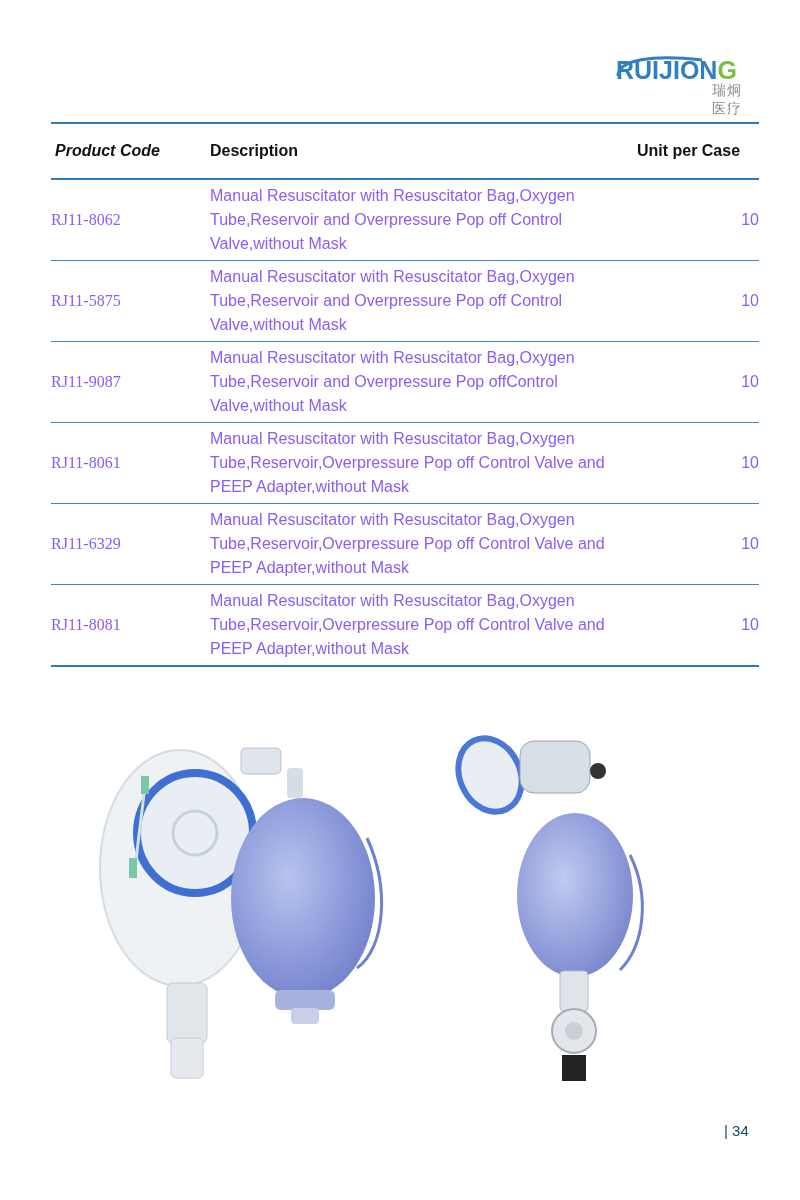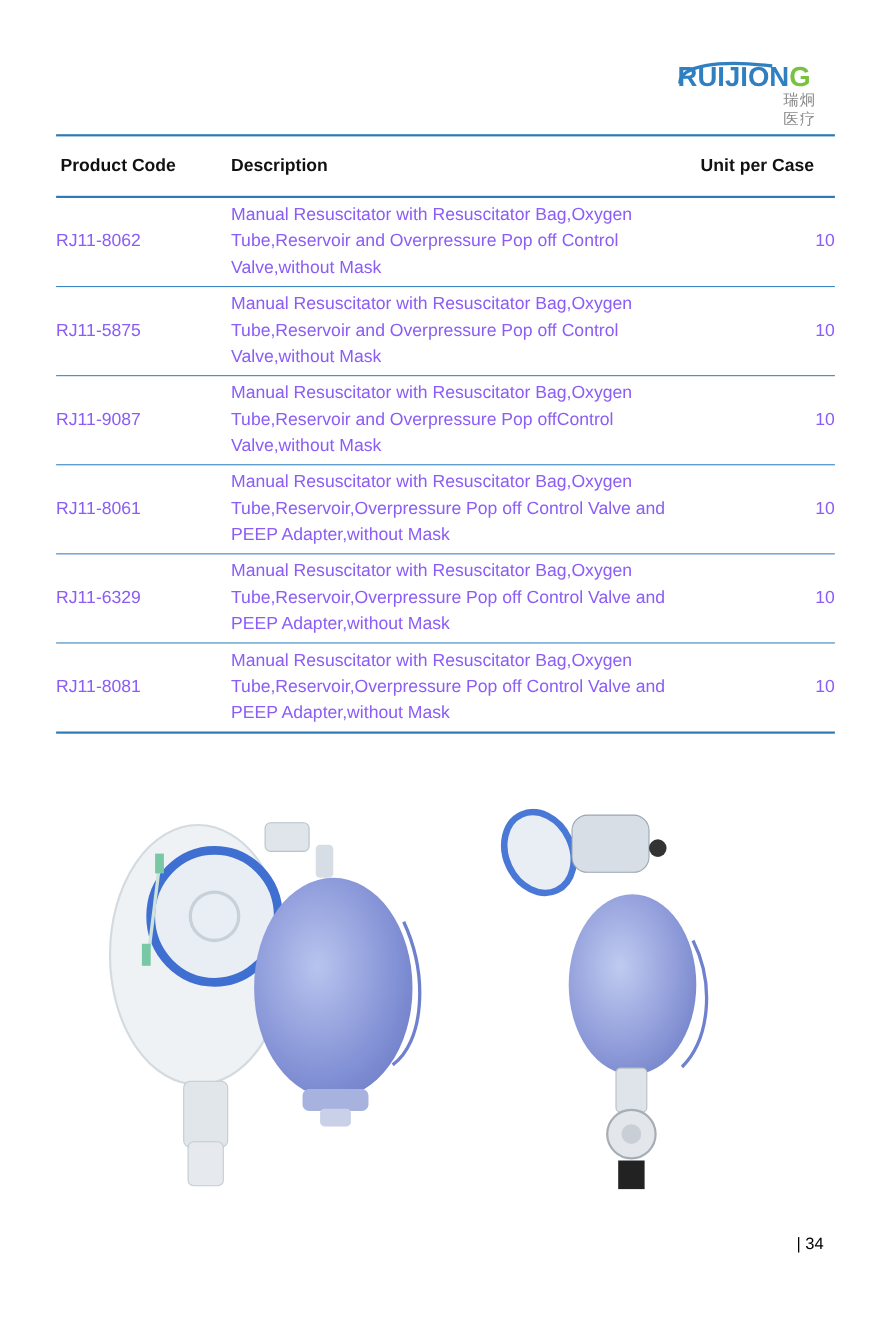--- a/index.html
+++ b/index.html
@@ -8,34 +8,34 @@
   .logo { position: absolute; left: 612px; top: 52px; width: 140px; height: 44px; }
   .logo-word { font-family: "Liberation Sans", sans-serif; font-weight: bold; font-size: 25px;
                letter-spacing: 0px; color: #2f7fc1; position: absolute; left: 4px; top: 4px; white-space: nowrap; }
   .logo-word .g { color: #7ac142; }
   .logo-swoosh { position: absolute; left: 0; top: 0; }
   .logo-sub { position: absolute; left: 100px; top: 30px; font-size: 14px; color: #888; letter-spacing: 1px; }
 
   table.spec { position: absolute; left: 51px; top: 122px; width: 708px; border-collapse: collapse; }
   table.spec thead tr { border-top: 2px solid #2e7ab6; border-bottom: 2px solid #2e7ab6; }
   table.spec th { font-weight: bold; font-size: 16px; text-align: left; height: 54px; padding: 0; color: #111; }
-  table.spec th.code { padding-left: 4px; width: 155px; }
+  table.spec th.code { padding-left: 4px; width: 155px; font-style: italic; }
   table.spec th.unit { text-align: center; padding-right: 12px; }
   table.spec td { font-size: 16px; line-height: 24px; padding: 4px 0 4px 0; vertical-align: middle; color: #8b5cf6; }
   table.spec tbody tr { border-bottom: 1px solid #3b86c2; }
   table.spec tbody tr:last-child { border-bottom: 2px solid #2e7ab6; }
-  td.code { width: 159px; }
+  td.code { width: 159px; font-family: Liberation Serif, serif; }
   td.desc { width: 420px; }
   td.unit { text-align: right; padding-left: 60px !important; }
 
   .photo { position: absolute; }
   .photo1 { left: 95px; top: 728px; width: 310px; height: 360px; }
   .photo2 { left: 450px; top: 735px; width: 230px; height: 350px; }
 
-  .page-num { position: absolute; left: 724px; top: 1122px; font-size: 15px; color: #000000; }
+  .page-num { position: absolute; left: 724px; top: 1122px; font-size: 15px; color: #0c4a6e; }
 </style>
 </head>
 <body>
 
 <div class="logo">
   <svg class="logo-swoosh" width="140" height="44" viewBox="0 0 140 44">
     <path d="M6 24 C 6 8, 40 2, 90 8" stroke="#2f7fc1" stroke-width="3" fill="none"></path>
   </svg>
   <div class="logo-word">
     <span>RUIJION</span><span class="g">G</span>

